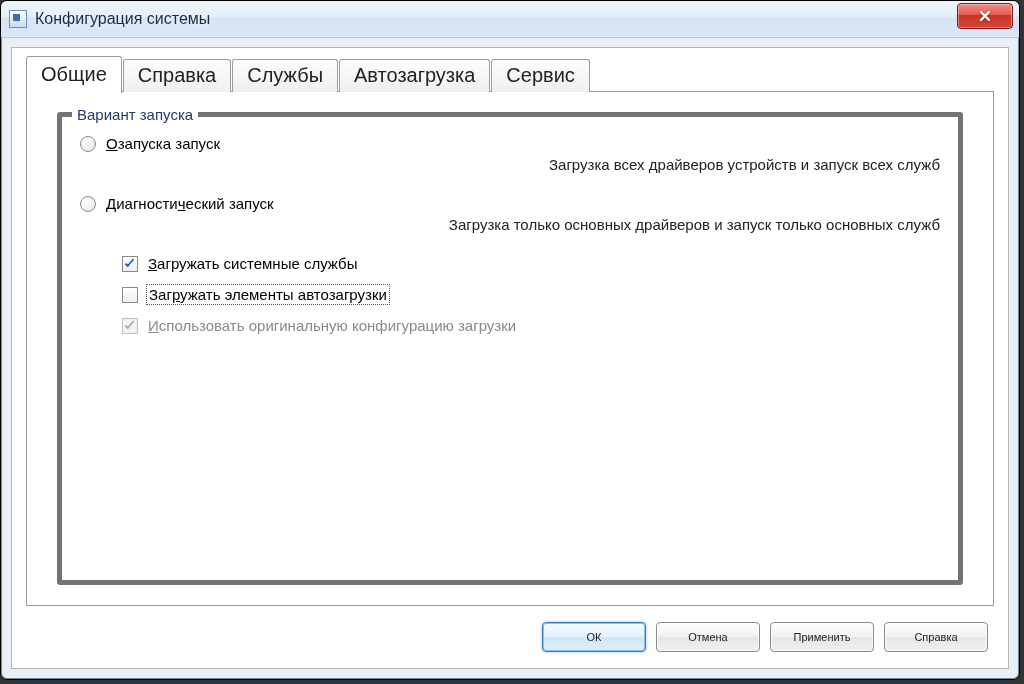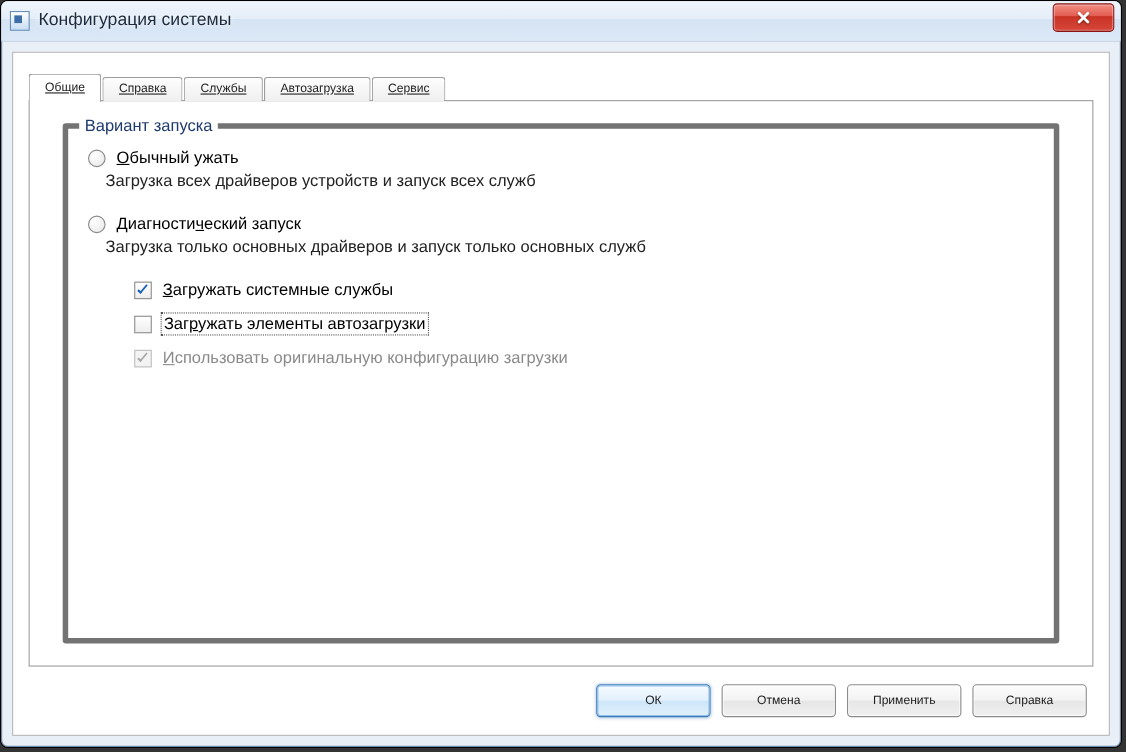--- a/index.html
+++ b/index.html
@@ -80,24 +80,23 @@
   }
   .tab {
     padding: 4px 14px 5px 14px;
     border: 1px solid #9c9c9c;
     border-bottom: none;
     background: linear-gradient(to bottom, #fdfdfd, #efefef);
     margin-right: 1px;
     border-top-left-radius: 3px;
     border-top-right-radius: 3px;
     color: #222;
-    font-size: 11px;
+    font-size: 20px;
     position: relative;
     cursor: default;
-    text-decoration: underline;
   }
   .tab.active {
     background: #fff;
     padding-top: 6px;
     padding-bottom: 7px;
     margin-bottom: -1px;
     z-index: 3;
   }
   .tab-page {
     position: absolute;
@@ -126,20 +125,21 @@
   }
   .radio-row, .check-row {
     display: flex;
     align-items: center;
     margin-bottom: 4px;
   }
   .radio-desc {
     margin-left: 16px;
     margin-bottom: 22px;
     color: #222;
+    text-align: right;
   }
   .radio-input, .check-input {
     width: 16px; height: 16px;
     margin: 0 10px 0 0;
     flex-shrink: 0;
   }
   .radio-input {
     appearance: none;
     border: 1px solid #8a8a8a;
     border-radius: 50%;
@@ -244,21 +244,21 @@
     </div>
 
     <div class="tab-page">
       <div class="groupbox">
         <div class="groupbox-legend">Вариант запуска</div>
 
         <div class="options">
 
           <label class="radio-row">
             <input type="radio" name="startup" class="radio-input" style="">
-            <span><span class="mnemonic">О</span><span>бычный ужать</span></span>
+            <span><span class="mnemonic">О</span><span>запуска запуск</span></span>
           </label>
           <div class="radio-desc">Загрузка всех драйверов устройств и запуск всех служб</div>
 
           <label class="radio-row">
             <input type="radio" name="startup" class="radio-input" style="">
             <span><span>Диагности</span><span class="mnemonic">ч</span><span>еский запуск</span></span>
           </label>
           <div class="radio-desc">Загрузка только основных драйверов и запуск только основных служб</div>
 
 

